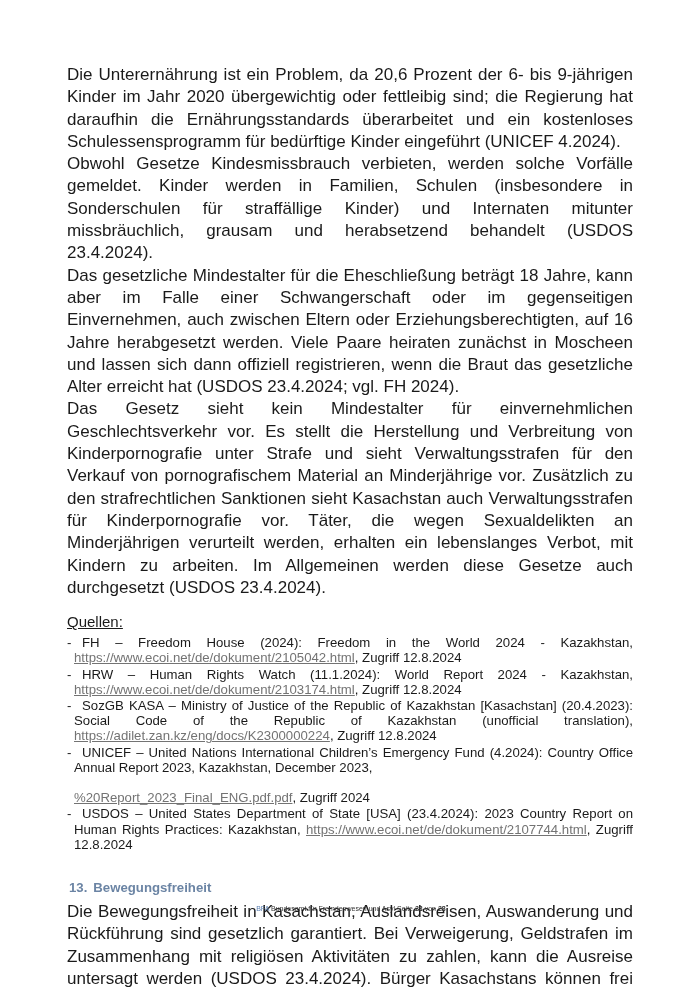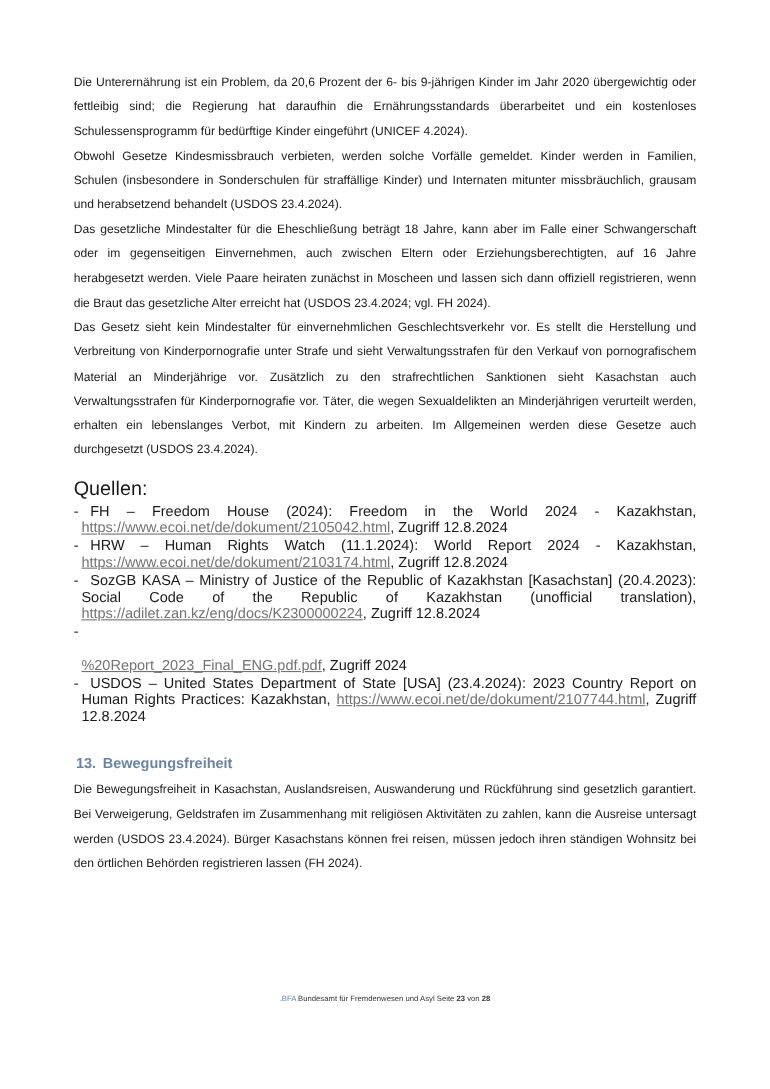--- a/index.html
+++ b/index.html
@@ -1,20 +1,20 @@
 <!DOCTYPE html>
 <html><head>
 <meta charset="utf-8">
 <style>
   html, body { margin: 0; padding: 0; background: #ffffff; }
   body { width: 700px; height: 990px; position: relative; overflow: hidden;
          font-family: "Liberation Sans", sans-serif; color: #1a1a1a; }
   .page { position: absolute; left: 67px; top: 64px; width: 566px; }
-  .para { font-size: 11px; line-height: 22.3px; text-align: justify; margin: 0; }
-  .sources-heading { font-size: 18px; margin: 14px 0 4px 0; line-height: 18px; }
+  .para { font-size: 17px; line-height: 22.3px; text-align: justify; margin: 0; }
+  .sources-heading { font-size: 15px; margin: 14px 0 4px 0; text-decoration: underline; line-height: 18px; }
   .src-list { list-style: none; margin: 0; padding: 0; }
   .src-item { font-size: 13.2px; line-height: 15.2px; text-align: justify; position: relative;
               padding-left: 7px; margin: 0 0 1px 0; }
   .src-item .dash { position: absolute; left: 0; top: 0; }
   .src-item .body { display: block; }
   .src-item .first { padding-left: 8px; margin-top: 48px; }
   a.link { color: #737373; text-decoration: underline; }
   .section-heading { margin: 27px 0 4px 0; font-size: 13.2px; font-weight: bold; color: #6b84a4; line-height: 18px; }
   .section-heading .num { margin-right: 6px; padding-left: 2px; }
   .footer { position: absolute; top: 905px; left: 0; width: 700px; text-align: center; font-size: 7px; color: #333; }
@@ -42,21 +42,21 @@
       <span class="body"><span class="first">HRW – Human Rights Watch (11.1.2024): World Report 2024 - Kazakhstan,</span>
       <a class="link" href="#">https://www.ecoi.net/de/dokument/2103174.html</a><span>, Zugriff 12.8.2024</span></span>
     </li>
     <li class="src-item">
       <span class="dash">-</span>
       <span class="body"><span class="first">SozGB KASA – Ministry of Justice of the Republic of Kazakhstan [Kasachstan] (20.4.2023): Social Code of the Republic of Kazakhstan (unofficial translation),</span>
       <a class="link" href="#">https://adilet.zan.kz/eng/docs/K2300000224</a><span>, Zugriff 12.8.2024</span></span>
     </li>
     <li class="src-item">
       <span class="dash">-</span>
-      <span class="body"><br>
+      <span class="body"><span class="first">UNICEF – United Nations International Children’s Emergency Fund (4.2024): Country Office Annual Report 2023, Kazakhstan, December 2023,</span><br>
       <a class="link" href="#"><br><span>%20Report_2023_Final_ENG.pdf.pdf</span></a><span>, Zugriff  2024</span></span>
     </li>
     <li class="src-item">
       <span class="dash">-</span>
       <span class="body"><span class="first">USDOS – United States Department of State [USA] (23.4.2024): 2023 Country Report on Human Rights Practices: Kazakhstan,</span>
       <a class="link" href="#">https://www.ecoi.net/de/dokument/2107744.html</a><span>, Zugriff 12.8.2024</span></span>
     </li>
   </ul>
 
   <div class="section-heading">

